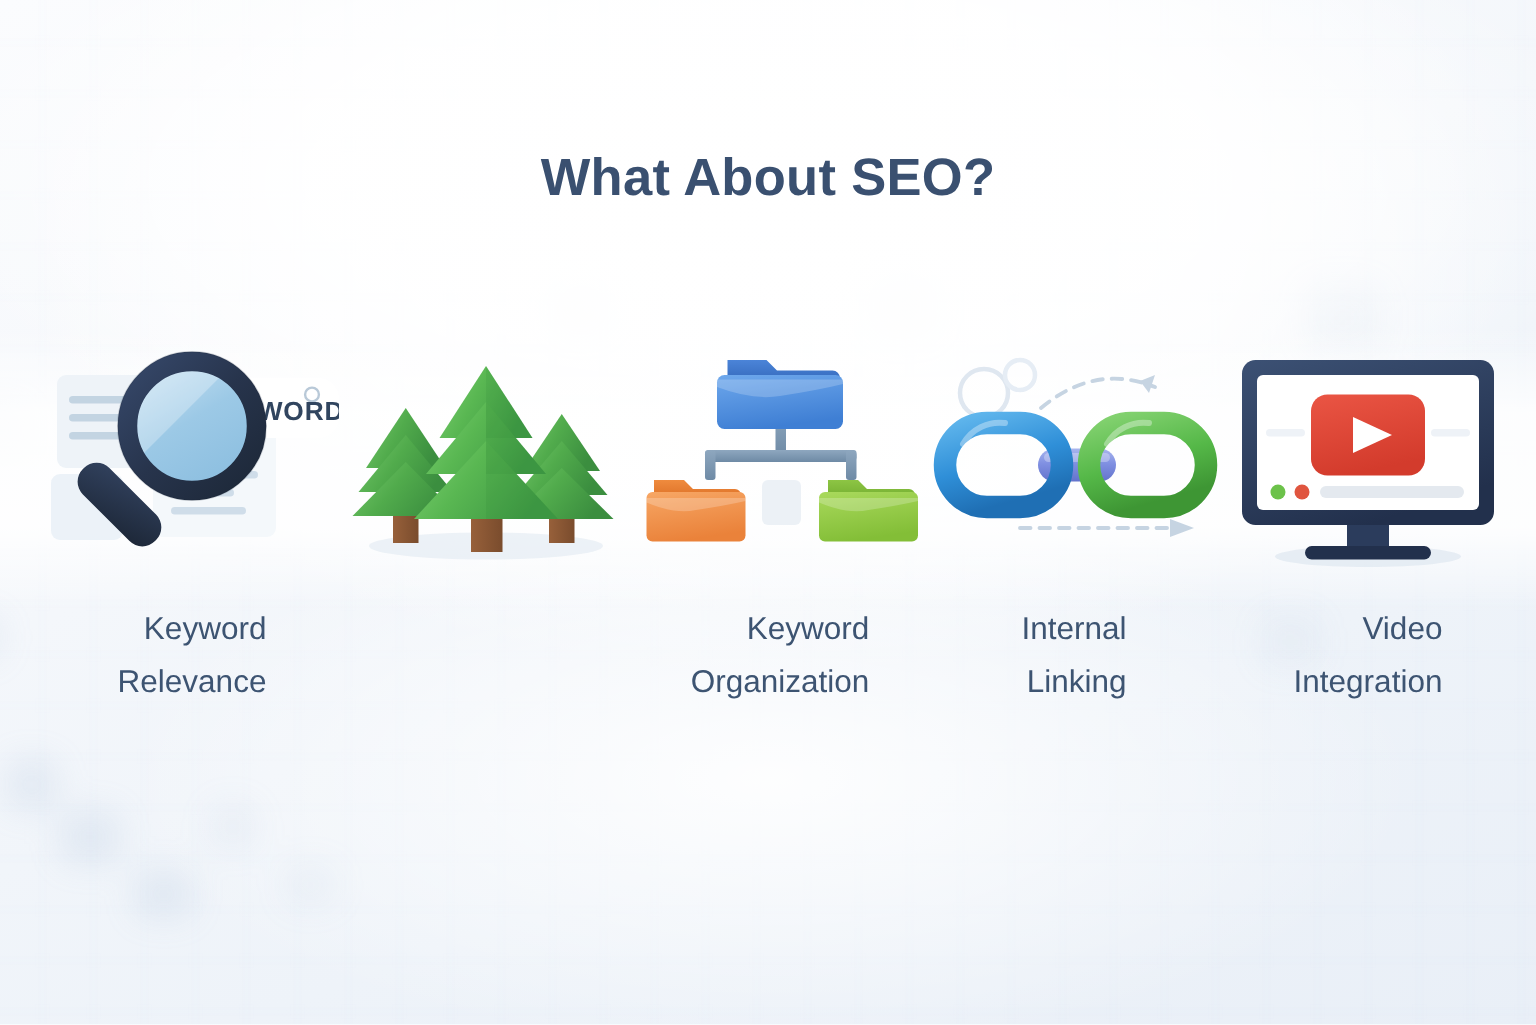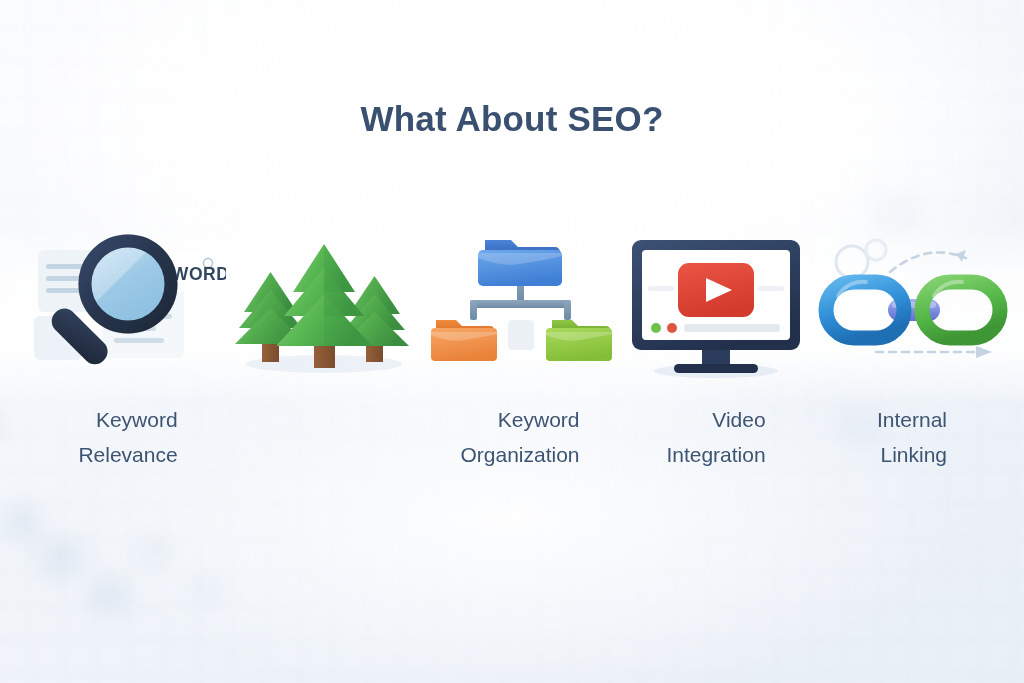--- a/index.html
+++ b/index.html
@@ -289,61 +289,20 @@
         </svg>
       </div>
       <div class="label">Keyword
 Organization</div>
     </div>
 
     <div class="col">
       <div class="art">
         <svg width="196" height="155" viewBox="0 0 196 155">
           <defs>
-            <linearGradient id="bezelG" x1="0" y1="0" x2="0.4" y2="1">
-              <stop offset="0%" stop-color="#3b4f72"></stop>
-              <stop offset="100%" stop-color="#243css"></stop>
-            </linearGradient>
-            <linearGradient id="bezel2" x1="0" y1="0" x2="0.5" y2="1">
-              <stop offset="0%" stop-color="#3c5174"></stop>
-              <stop offset="100%" stop-color="#22304c"></stop>
-            </linearGradient>
-            <linearGradient id="playG" x1="0" y1="0" x2="0.3" y2="1">
-              <stop offset="0%" stop-color="#ea5544"></stop>
-              <stop offset="100%" stop-color="#d33b2c"></stop>
-            </linearGradient>
-          </defs>
-
-          <ellipse cx="98" cy="143" rx="62" ry="7" fill="#dbe4ee" opacity=".6"></ellipse>
-
-          <rect x="14" y="12" width="168" height="110" rx="9" fill="url(#bezel2)"></rect>
-          <rect x="24" y="22" width="148" height="90" rx="4" fill="#ffffff"></rect>
-
-          <rect x="60" y="35" width="76" height="54" rx="11" fill="url(#playG)"></rect>
-          <polygon points="88,50 114,62 88,74" fill="#ffffff"></polygon>
-
-          <rect x="30" y="58" width="26" height="5" rx="2.5" fill="#eef2f7"></rect>
-          <rect x="140" y="58" width="26" height="5" rx="2.5" fill="#eef2f7"></rect>
-
-          <circle cx="38" cy="100" r="5" fill="#6cc24a"></circle>
-          <circle cx="54" cy="100" r="5" fill="#e0553f"></circle>
-          <rect x="66" y="96" width="96" height="8" rx="4" fill="#e4e9ef"></rect>
-
-          <rect x="84" y="122" width="28" height="18" fill="#2b3c5c"></rect>
-          <rect x="56" y="136" width="84" height="9" rx="4.5" fill="#22304c"></rect>
-        </svg>
-      </div>
-      <div class="label">Video
-Integration</div>
-    </div>
-
-    <div class="col">
-      <div class="art">
-        <svg width="196" height="155" viewBox="0 0 196 155">
-          <defs>
             <linearGradient id="lnkBlue" x1="0" y1="0" x2="0.4" y2="1">
               <stop offset="0%" stop-color="#5fb5ec"></stop>
               <stop offset="55%" stop-color="#2f8fd8"></stop>
               <stop offset="100%" stop-color="#1f6fb4"></stop>
             </linearGradient>
             <linearGradient id="lnkGreen" x1="0" y1="0" x2="0.4" y2="1">
               <stop offset="0%" stop-color="#82d16f"></stop>
               <stop offset="55%" stop-color="#55b848"></stop>
               <stop offset="100%" stop-color="#3e9634"></stop>
             </linearGradient>
@@ -370,14 +329,55 @@
           <path d="M24 68 a28 28 0 0 1 28 -14" fill="none" stroke="#ffffff" stroke-width="4" opacity=".35" stroke-linecap="round"></path>
 
           <rect x="108" y="54" width="78" height="56" rx="28" fill="none" stroke="url(#lnkGreen)" stroke-width="15"></rect>
           <path d="M120 68 a28 28 0 0 1 28 -14" fill="none" stroke="#ffffff" stroke-width="4" opacity=".35" stroke-linecap="round"></path>
         </svg>
       </div>
       <div class="label">Internal
 Linking</div>
     </div>
 
+    <div class="col">
+      <div class="art">
+        <svg width="196" height="155" viewBox="0 0 196 155">
+          <defs>
+            <linearGradient id="bezelG" x1="0" y1="0" x2="0.4" y2="1">
+              <stop offset="0%" stop-color="#3b4f72"></stop>
+              <stop offset="100%" stop-color="#243css"></stop>
+            </linearGradient>
+            <linearGradient id="bezel2" x1="0" y1="0" x2="0.5" y2="1">
+              <stop offset="0%" stop-color="#3c5174"></stop>
+              <stop offset="100%" stop-color="#22304c"></stop>
+            </linearGradient>
+            <linearGradient id="playG" x1="0" y1="0" x2="0.3" y2="1">
+              <stop offset="0%" stop-color="#ea5544"></stop>
+              <stop offset="100%" stop-color="#d33b2c"></stop>
+            </linearGradient>
+          </defs>
+
+          <ellipse cx="98" cy="143" rx="62" ry="7" fill="#dbe4ee" opacity=".6"></ellipse>
+
+          <rect x="14" y="12" width="168" height="110" rx="9" fill="url(#bezel2)"></rect>
+          <rect x="24" y="22" width="148" height="90" rx="4" fill="#ffffff"></rect>
+
+          <rect x="60" y="35" width="76" height="54" rx="11" fill="url(#playG)"></rect>
+          <polygon points="88,50 114,62 88,74" fill="#ffffff"></polygon>
+
+          <rect x="30" y="58" width="26" height="5" rx="2.5" fill="#eef2f7"></rect>
+          <rect x="140" y="58" width="26" height="5" rx="2.5" fill="#eef2f7"></rect>
+
+          <circle cx="38" cy="100" r="5" fill="#6cc24a"></circle>
+          <circle cx="54" cy="100" r="5" fill="#e0553f"></circle>
+          <rect x="66" y="96" width="96" height="8" rx="4" fill="#e4e9ef"></rect>
+
+          <rect x="84" y="122" width="28" height="18" fill="#2b3c5c"></rect>
+          <rect x="56" y="136" width="84" height="9" rx="4.5" fill="#22304c"></rect>
+        </svg>
+      </div>
+      <div class="label">Video
+Integration</div>
+    </div>
+
   </div>
 </div>
 
 </body></html>

